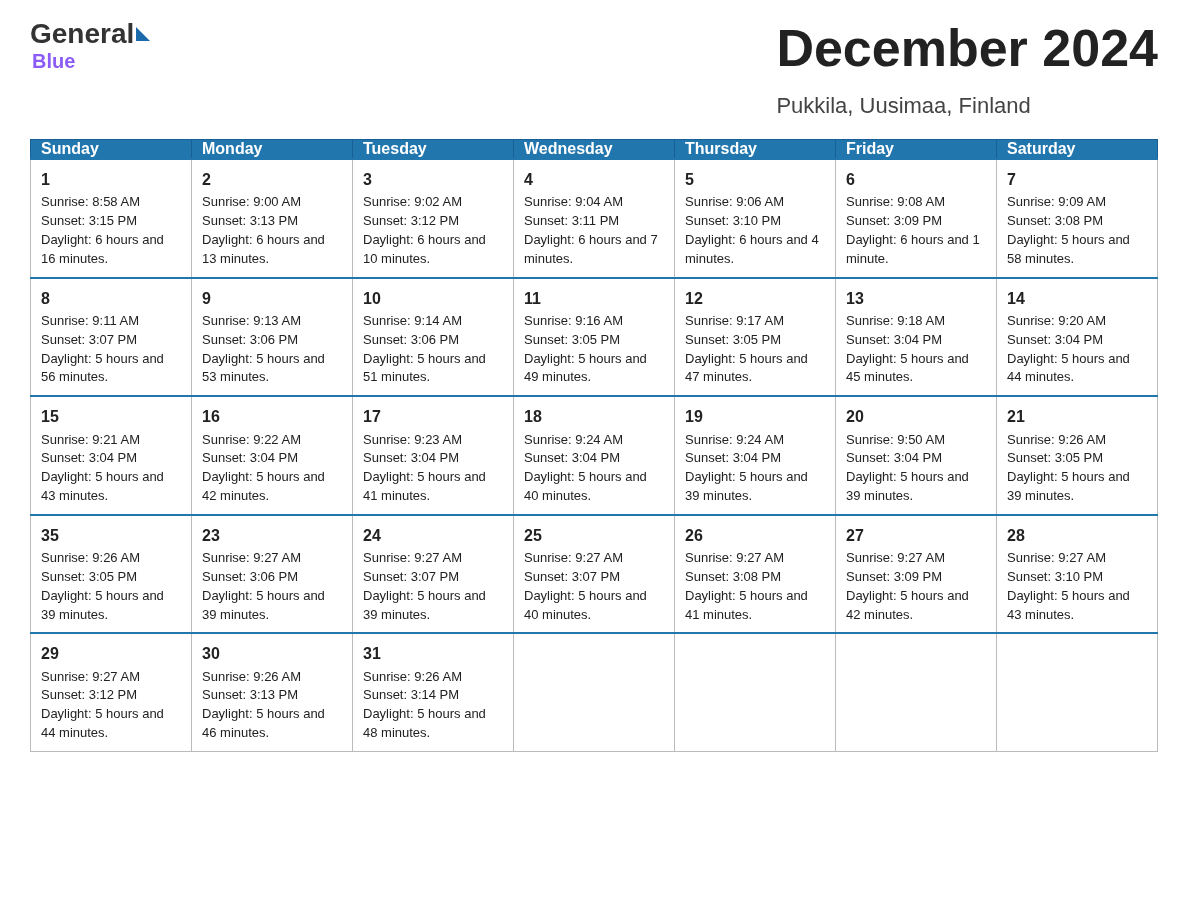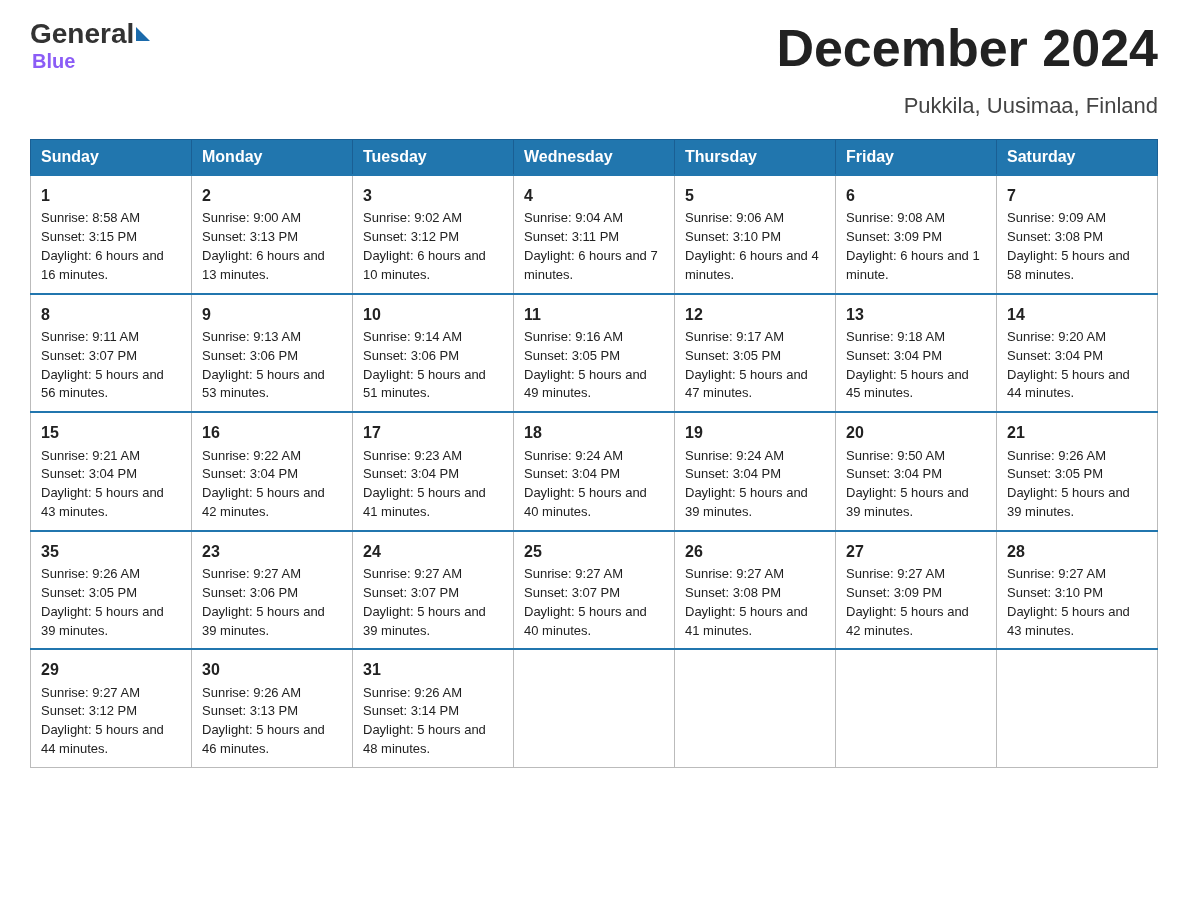--- a/index.html
+++ b/index.html
@@ -41,21 +41,20 @@
       vertical-align: middle;
     }
     .logo-sub {
       color: #8b5cf6;
       font-size: 20px;
       font-weight: bold;
       margin-top: 2px;
       margin-left: 2px;
     }
     .title-block {
-      text-align: right;
     }
     .month-title {
       font-size: 52px;
       font-weight: bold;
       color: #222;
       line-height: 1.1;
     }
     .location {
       font-size: 22px;
       color: #444;
@@ -64,21 +63,21 @@
     table {
       width: 100%;
       border-collapse: collapse;
       table-layout: fixed;
     }
     th {
       background: #2176ae;
       color: #fff;
       font-size: 16px;
       font-weight: bold;
-      padding: 8px 10px;
+      padding: 0 10px;
       text-align: left;
       border: 1px solid #1a5f94;
     }
     td {
       vertical-align: top;
       padding: 8px 10px;
       border-left: 1px solid #bbb;
       border-right: 1px solid #bbb;
       border-bottom: none;
       font-size: 13.5px;

